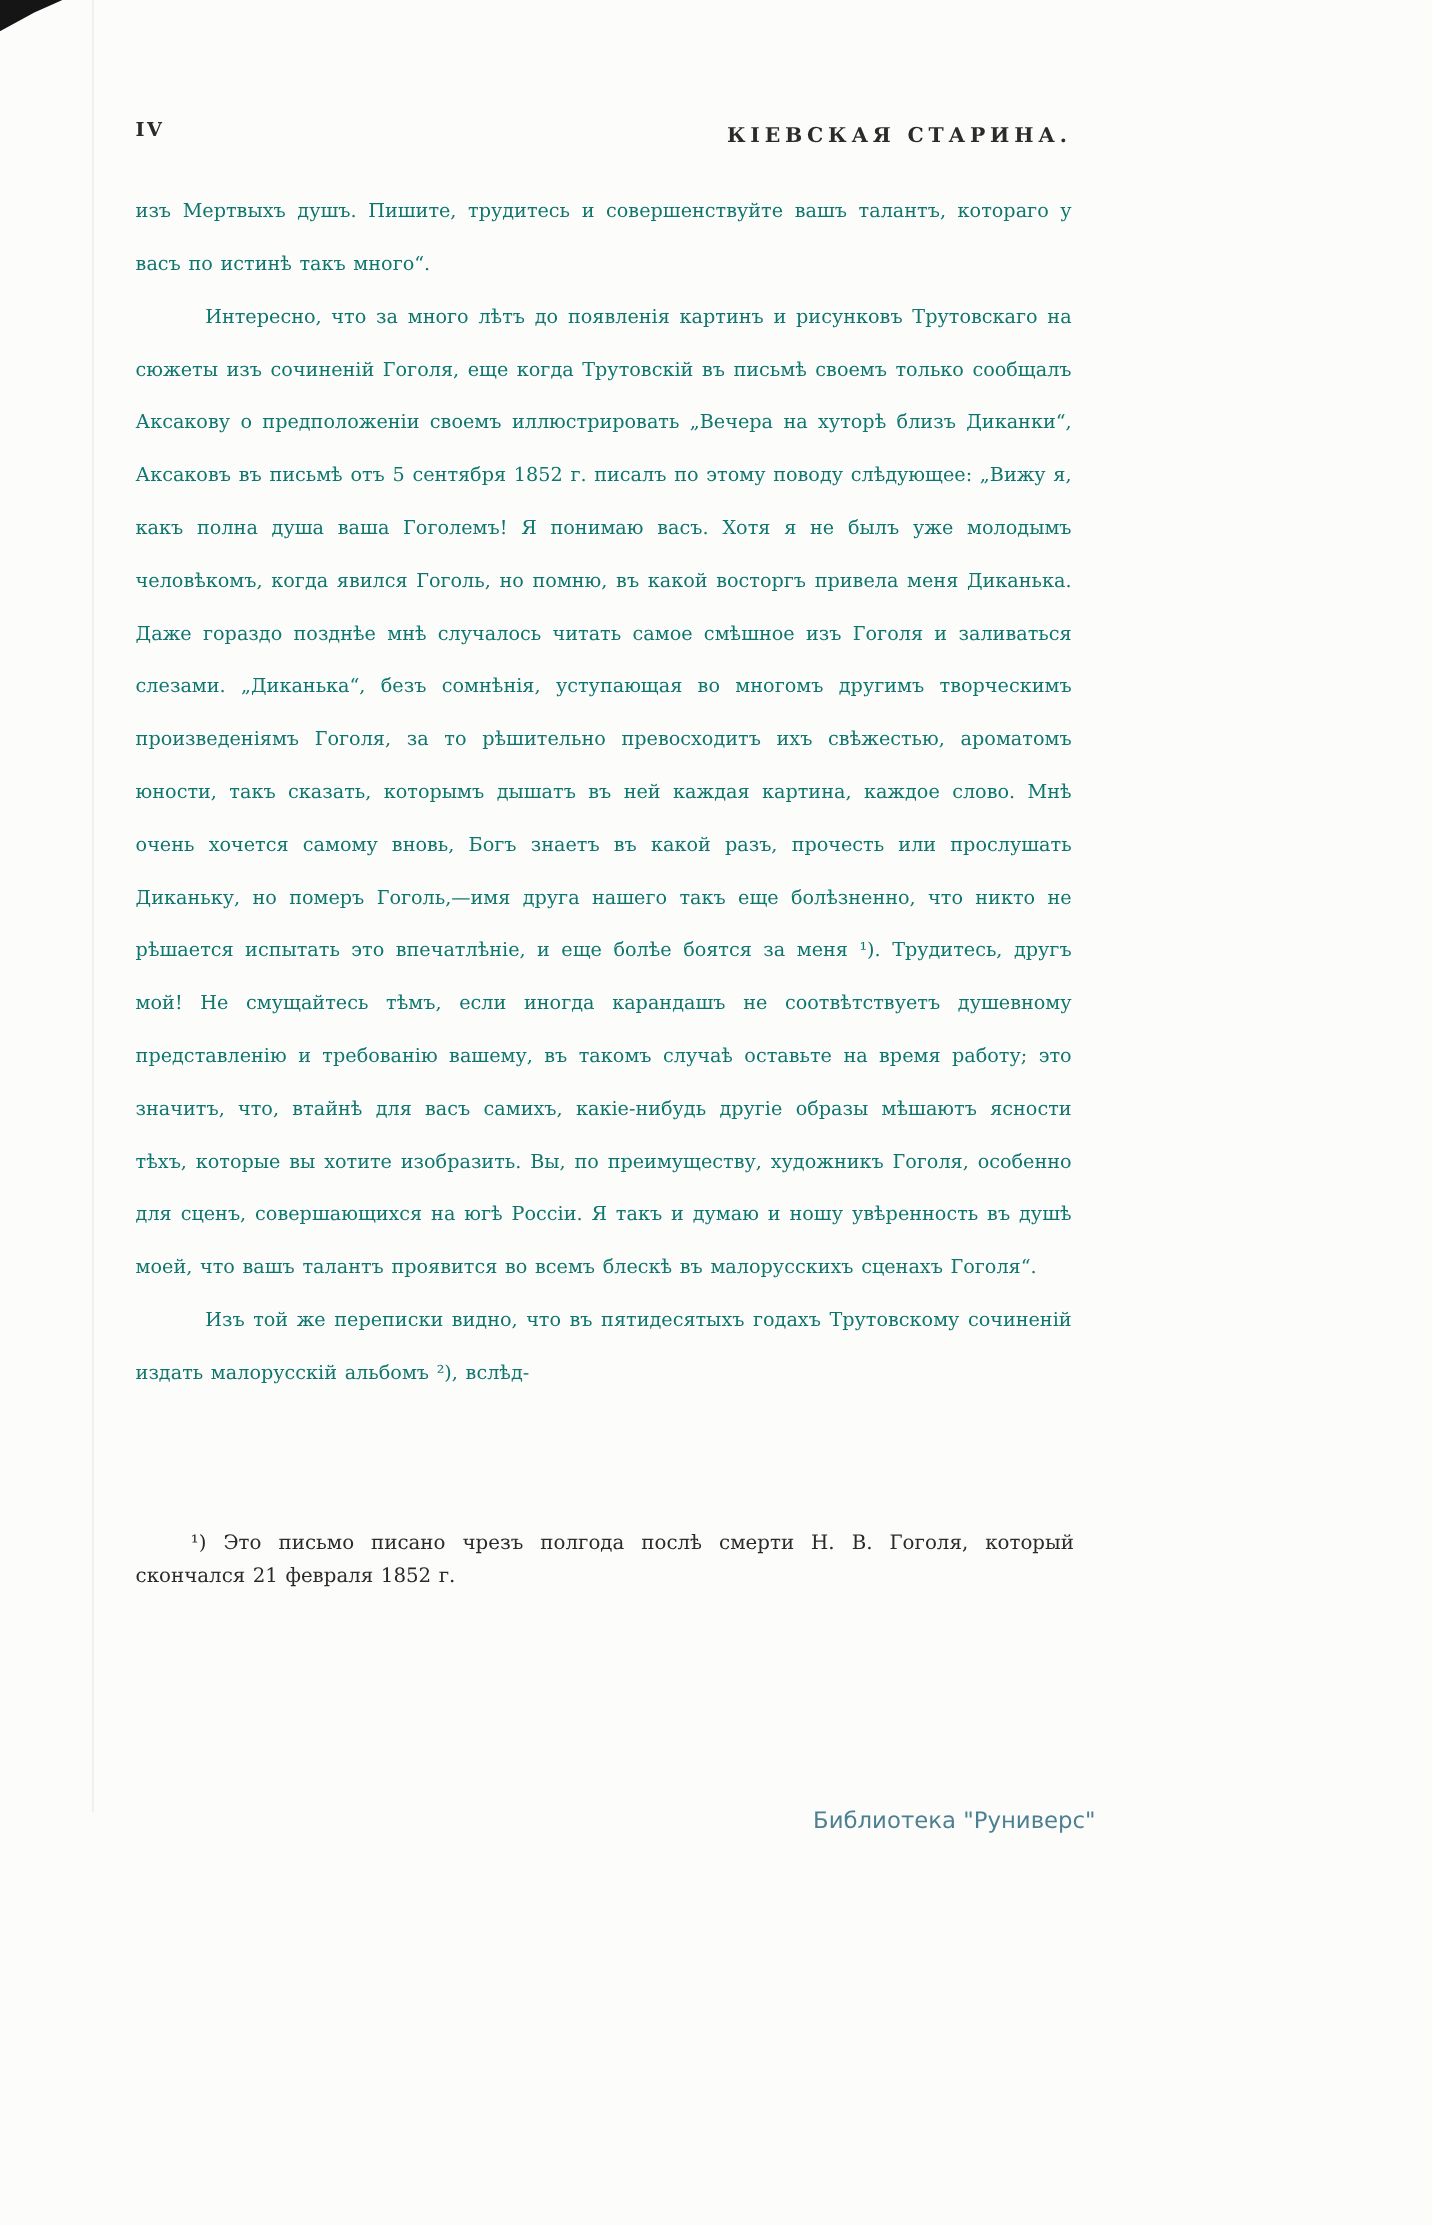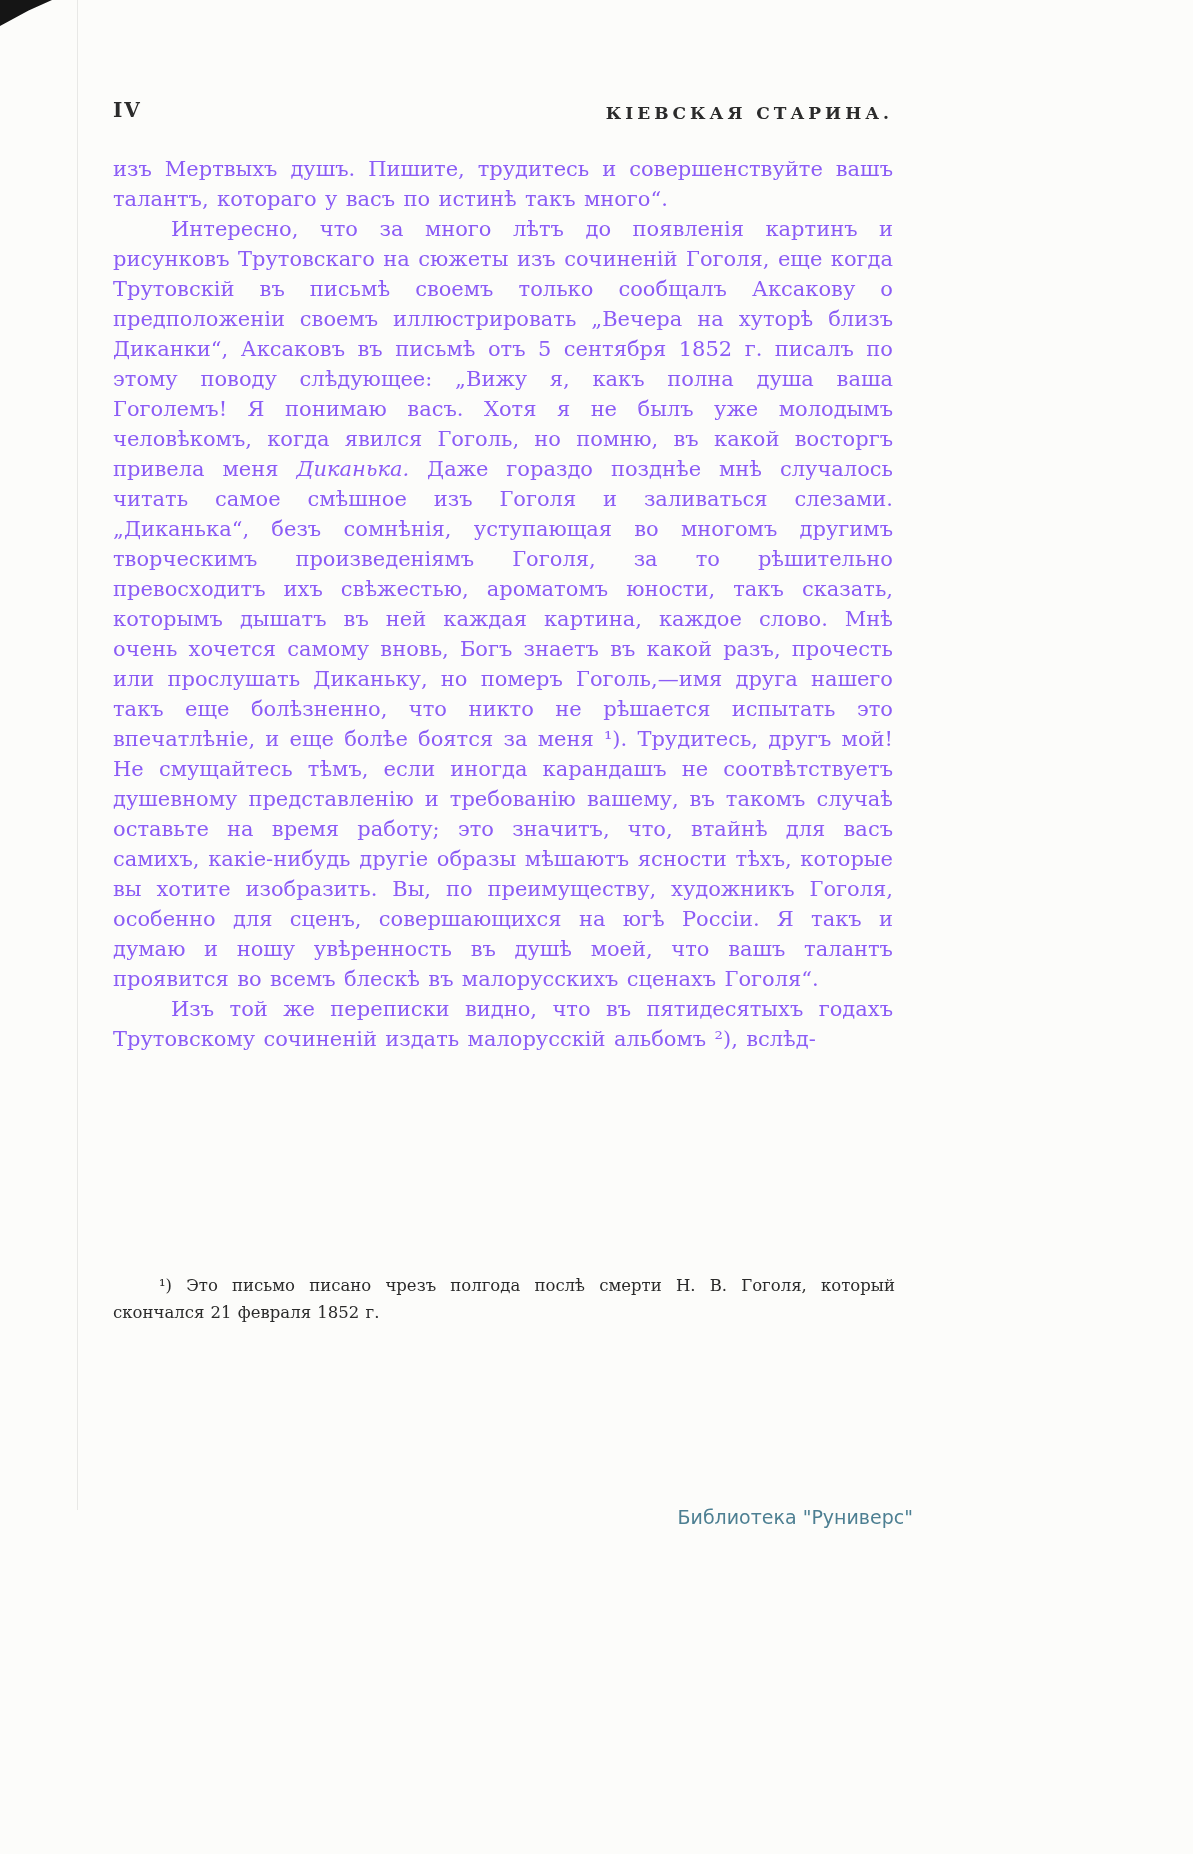--- a/index.html
+++ b/index.html
@@ -40,21 +40,21 @@
     position: absolute;
     top: 98px;
     left: 113px;
     width: 780px;
     height: 40px;
   }
   .page-number {
     position: absolute;
     left: 0;
     top: 0;
-    font-size: 20px;
+    font-size: 16px;
     font-weight: 600;
     letter-spacing: 2px;
     color: #2b2b2b;
   }
   .journal-title {
     text-align: right;
     font-size: 17px;
     font-weight: 700;
     letter-spacing: 4px;
     padding-top: 5px;
@@ -62,28 +62,28 @@
   }
   
   .body-text {
     position: absolute;
     top: 154px;
     left: 113px;
     width: 780px;
   }
   .para {
     margin: 0;
-    font-size: 21px;
-    line-height: 30px;
+    font-size: 16px;
+    line-height: 44px;
     text-align: justify;
     word-spacing: 0.08em;
-    color: #8b5cf6;
+    color: #0f766e;
   }
   .para.indent { text-indent: 58px; }
-  .italic { font-style: italic; }
+  .italic { }
   
   .footnotes {
     position: absolute;
     top: 1273px;
     left: 113px;
     width: 782px;
   }
   .footnote {
     margin: 0 0 4px 0;
     font-size: 16.5px;

